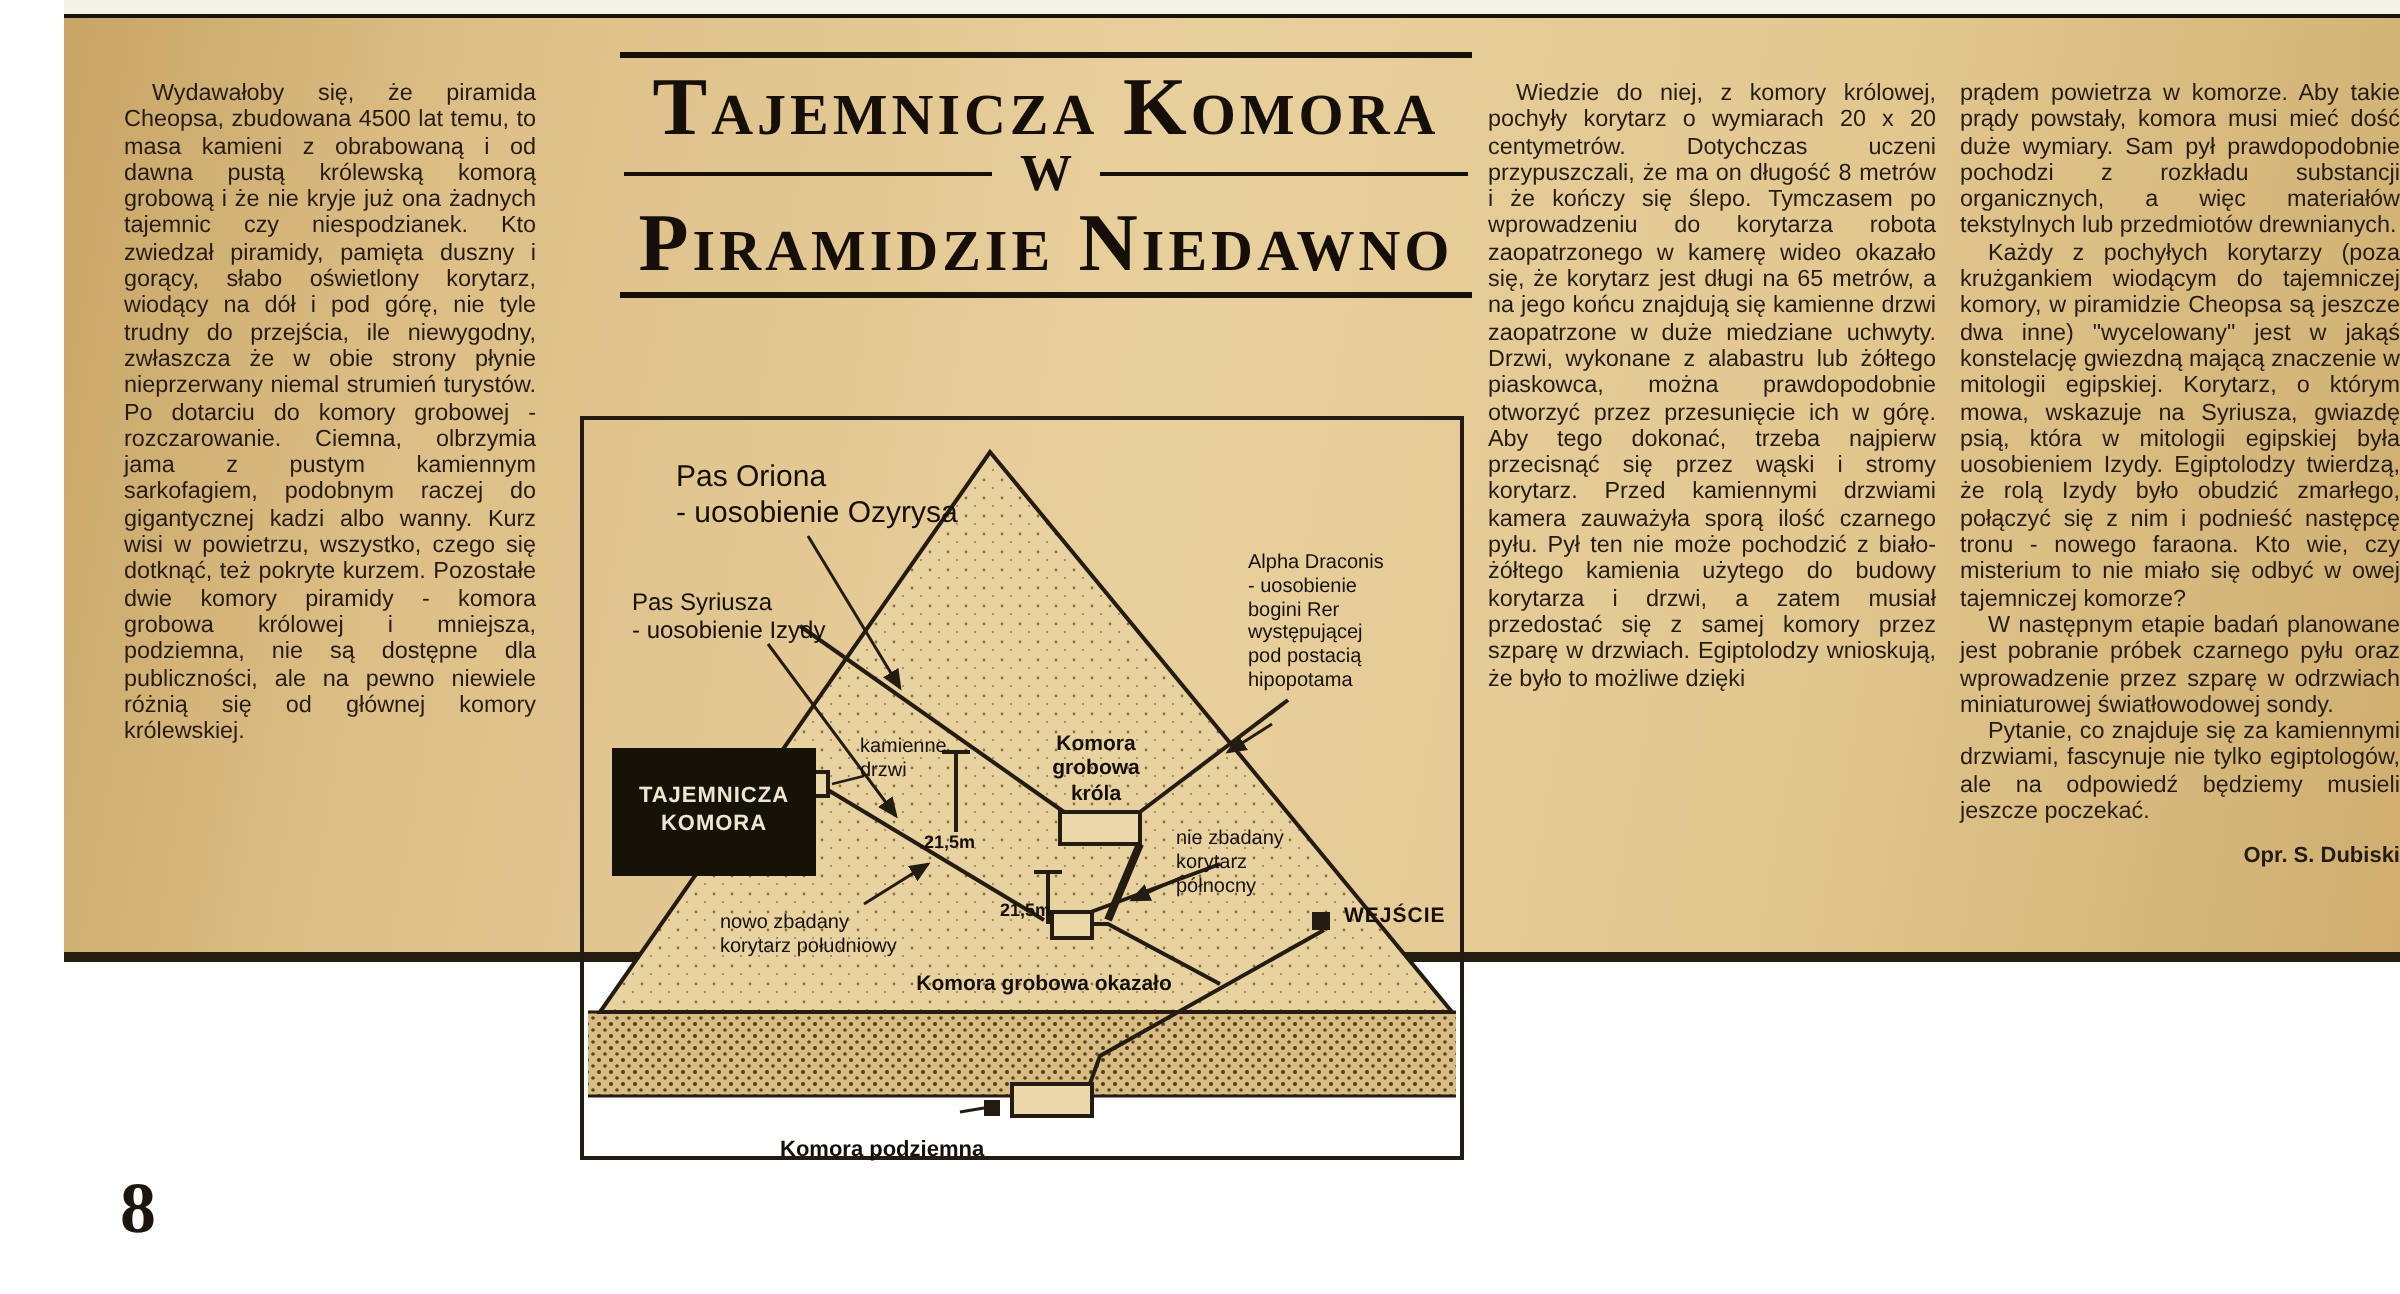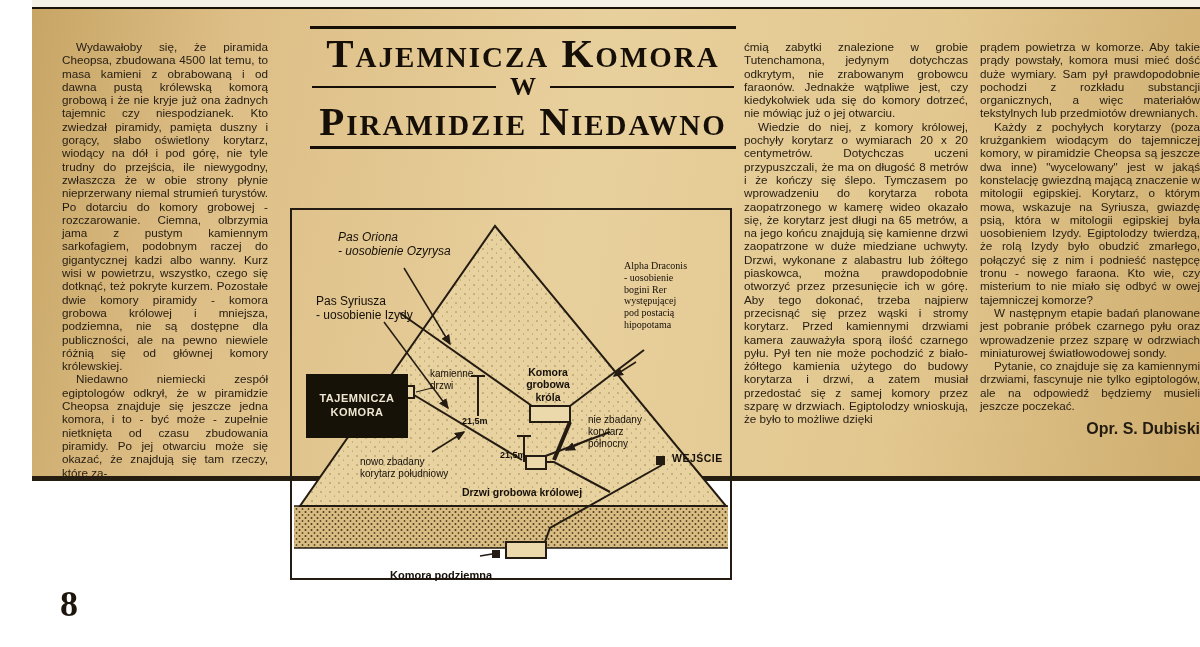--- a/index.html
+++ b/index.html
@@ -11,21 +11,21 @@
   .scan-top-rule{position:absolute;top:7px;left:0;right:0;height:2px;background:#191307;}
   .scan-bottom{position:absolute;bottom:0;left:0;right:0;height:5px;background:#241d10;}
 
   
   .col{position:absolute;top:40px;text-align:justify;font-size:11.7px;line-height:13.3px;color:#241c12;}
   .col p{margin:0;}
   .col p.ind{text-indent:14px;}
   .col1{left:30px;width:206px;}
   .col3{left:712px;width:224px;}
   .col4{left:948px;width:220px;}
-  .byline{font-weight:bold;text-align:right;margin-top:10px;font-size:16px;}
+  .byline{font-weight:bold;text-align:right;margin-top:10px;font-size:11px;}
 
   
   .title-block{position:absolute;left:276px;top:26px;width:430px;text-align:center;
     font-family:"Liberation Serif",serif;color:#150f08;}
   .rule{border-top:3px solid #150f08;margin:0 2px;}
   .t1,.t3{font-variant:small-caps;font-weight:bold;font-size:41px;line-height:1.18;letter-spacing:2px;white-space:nowrap;}
   .w-row{display:flex;align-items:center;gap:14px;margin:-3px 4px;}
   .w-row .seg{flex:1;border-top:2.5px solid #150f08;}
   .w-row .t2{font-weight:bold;font-size:26px;font-variant:small-caps;line-height:1;}
 
@@ -46,21 +46,20 @@
 </head>
 <body>
 
 <div class="page">
   <div class="scan-top"></div>
   <div class="scan-top-rule"></div>
   <div class="scan-bottom"></div>
 
   <div class="col col1">
     <p class="ind">Wydawałoby się, że piramida Cheopsa, zbudowana 4500 lat temu, to masa kamieni z obrabowaną i od dawna pustą królewską komorą grobową i że nie kryje już ona żadnych tajemnic czy niespodzianek. Kto zwiedzał piramidy, pamięta duszny i gorący, słabo oświetlony korytarz, wiodący na dół i pod górę, nie tyle trudny do przejścia, ile niewygodny, zwłaszcza że w obie strony płynie nieprzerwany niemal strumień turystów. Po dotarciu do komory grobowej - rozczarowanie. Ciemna, olbrzymia jama z pustym kamiennym sarkofagiem, podobnym raczej do gigantycznej kadzi albo wanny. Kurz wisi w powietrzu, wszystko, czego się dotknąć, też pokryte kurzem. Pozostałe dwie komory piramidy - komora grobowa królowej i mniejsza, podziemna, nie są dostępne dla publiczności, ale na pewno niewiele różnią się od głównej komory królewskiej.</p>
-    <p class="ind">Niedawno niemiecki zespół egiptologów odkrył, że w piramidzie Cheopsa znajduje się jeszcze jedna komora, i to - być może - zupełnie nietknięta od czasu zbudowania piramidy. Po jej otwarciu może się okazać, że znajdują się tam rzeczy, które za-</p>
   </div>
 
   <div class="title-block">
     <div class="rule"></div>
     <div class="t1">Tajemnicza Komora</div>
     <div class="w-row">
       <span class="seg"></span>
       <span class="t2">W</span>
       <span class="seg"></span>
     </div>
@@ -119,51 +118,50 @@
       <line x1="232" y1="226" x2="232" y2="252" stroke="#241c12" stroke-width="2"></line>
       <line x1="225" y1="226" x2="239" y2="226" stroke="#241c12" stroke-width="2"></line>
 
       <line x1="112" y1="58" x2="158" y2="134" stroke="#241c12" stroke-width="1.5" marker-end="url(#arr)"></line>
       <line x1="92" y1="112" x2="156" y2="198" stroke="#241c12" stroke-width="1.5" marker-end="url(#arr)"></line>
       <line x1="344" y1="152" x2="322" y2="166" stroke="#241c12" stroke-width="1.5" marker-end="url(#arr)"></line>
       <line x1="300" y1="228" x2="274" y2="240" stroke="#241c12" stroke-width="1.5" marker-end="url(#arr)"></line>
       <line x1="140" y1="242" x2="172" y2="222" stroke="#241c12" stroke-width="1.5" marker-end="url(#arr)"></line>
     </svg>
 
-    <div class="dlabel" style="left:46px;top:20px;font-size:12px;font-style:italic;">Pas Oriona
+    <div class="dlabel" style="left:46px;top:20px;font-size:15px;">Pas Oriona
 - uosobienie Ozyrysa</div>
     <div class="dlabel" style="left:24px;top:84px;font-size:12px;">Pas Syriusza
 - uosobienie Izydy</div>
-    <div class="dlabel" style="left:332px;top:50px;font-family:Liberation Serif, serif;">Alpha Draconis
+    <div class="dlabel" style="left:332px;top:66px;">Alpha Draconis
 - uosobienie
 bogini Rer
 występującej
 pod postacią
 hipopotama</div>
     <div class="box-tk">TAJEMNICZA
 KOMORA</div>
     <div class="dlabel" style="left:138px;top:158px;font-size:10px;">kamienne
 drzwi</div>
     <div class="dlabel bold ctr" style="left:214px;top:156px;width:84px;font-size:10.5px;">Komora
 grobowa
 króla</div>
     <div class="dlabel bold" style="left:170px;top:206px;font-size:9px;">21,5m</div>
     <div class="dlabel bold" style="left:208px;top:240px;font-size:9px;">21,5m</div>
     <div class="dlabel" style="left:296px;top:204px;">nie zbadany
 korytarz
 północny</div>
     <div class="dlabel bold" style="left:380px;top:242px;font-size:10.5px;letter-spacing:0.5px;">WEJŚCIE</div>
     <div class="dlabel" style="left:68px;top:246px;">nowo zbadany
 korytarz południowy</div>
-    <div class="dlabel bold ctr" style="left:130px;top:276px;width:200px;font-size:10.5px;">Drzwi grobowa królowej</div>
+    <div class="dlabel bold ctr" style="left:130px;top:276px;width:200px;font-size:10.5px;">Komora grobowa okazało</div>
     <div class="dlabel bold" style="left:98px;top:359px;font-size:11px;">Komora podziemna</div>
   </div>
 
   <div class="col col3">
-    <p>ćmią zabytki znalezione w grobie Tutenchamona, jedynym dotychczas odkrytym, nie zrabowanym grobowcu faraonów. Jednakże wątpliwe jest, czy kiedykolwiek uda się do komory dotrzeć, nie mówiąc już o jej otwarciu.</p>
     <p class="ind">Wiedzie do niej, z komory królowej, pochyły korytarz o wymiarach 20 x 20 centymetrów. Dotychczas uczeni przypuszczali, że ma on długość 8 metrów i że kończy się ślepo. Tymczasem po wprowadzeniu do korytarza robota zaopatrzonego w kamerę wideo okazało się, że korytarz jest długi na 65 metrów, a na jego końcu znajdują się kamienne drzwi zaopatrzone w duże miedziane uchwyty. Drzwi, wykonane z alabastru lub żółtego piaskowca, można prawdopodobnie otworzyć przez przesunięcie ich w górę. Aby tego dokonać, trzeba najpierw przecisnąć się przez wąski i stromy korytarz. Przed kamiennymi drzwiami kamera zauważyła sporą ilość czarnego pyłu. Pył ten nie może pochodzić z biało-żółtego kamienia użytego do budowy korytarza i drzwi, a zatem musiał przedostać się z samej komory przez szparę w drzwiach. Egiptolodzy wnioskują, że było to możliwe dzięki</p>
   </div>
 
   <div class="col col4">
     <p>prądem powietrza w komorze. Aby takie prądy powstały, komora musi mieć dość duże wymiary. Sam pył prawdopodobnie pochodzi z rozkładu substancji organicznych, a więc materiałów tekstylnych lub przedmiotów drewnianych.</p>
     <p class="ind">Każdy z pochyłych korytarzy (poza krużgankiem wiodącym do tajemniczej komory, w piramidzie Cheopsa są jeszcze dwa inne) "wycelowany" jest w jakąś konstelację gwiezdną mającą znaczenie w mitologii egipskiej. Korytarz, o którym mowa, wskazuje na Syriusza, gwiazdę psią, która w mitologii egipskiej była uosobieniem Izydy. Egiptolodzy twierdzą, że rolą Izydy było obudzić zmarłego, połączyć się z nim i podnieść następcę tronu - nowego faraona. Kto wie, czy misterium to nie miało się odbyć w owej tajemniczej komorze?</p>
     <p class="ind">W następnym etapie badań planowane jest pobranie próbek czarnego pyłu oraz wprowadzenie przez szparę w odrzwiach miniaturowej światłowodowej sondy.</p>
     <p class="ind">Pytanie, co znajduje się za kamiennymi drzwiami, fascynuje nie tylko egiptologów, ale na odpowiedź będziemy musieli jeszcze poczekać.</p>
     <div class="byline">Opr. S. Dubiski</div>
   </div>

